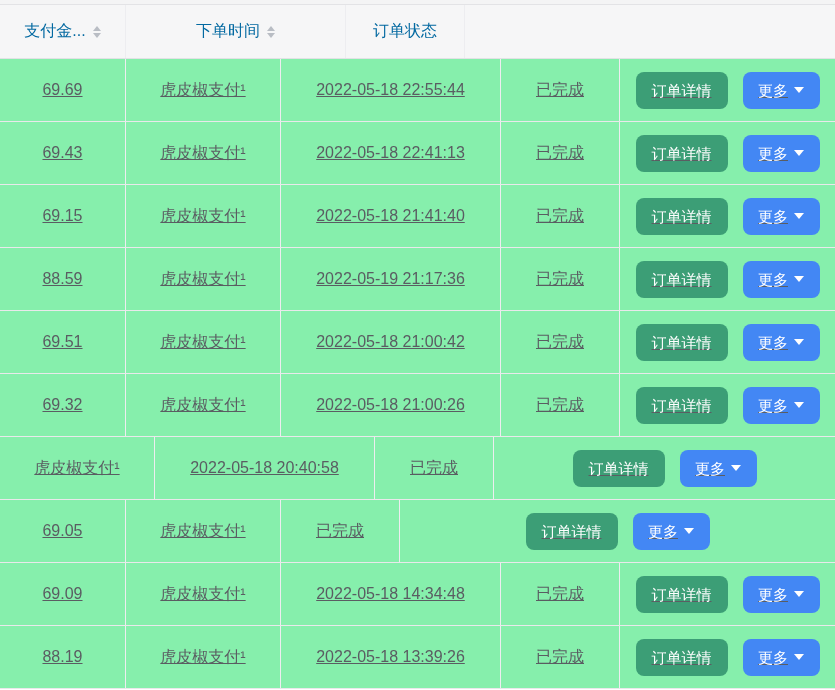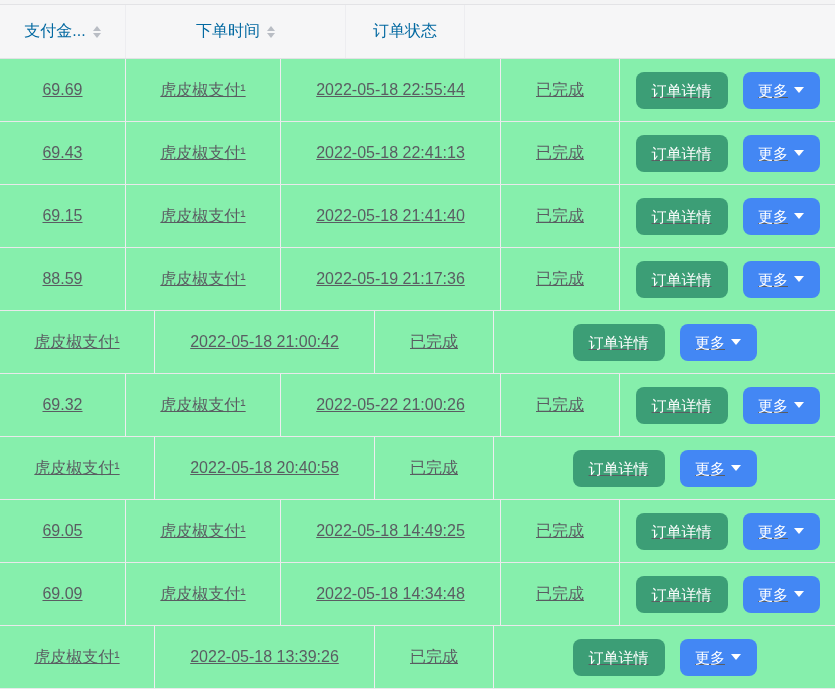--- a/index.html
+++ b/index.html
@@ -197,20 +197,23 @@
         <div class="cell c5 actions">
           <button class="btn green">订单详情</button>
           <button class="btn blue">
             <span>更多</span>
             <i class="caret-down"></i>
           </button>
         </div>
       </div>
 
       <div class="row">
+        <div class="cell c1">
+          <span>69.51</span>
+        </div>
         <div class="cell c2">
           <span>虎皮椒支付¹</span>
         </div>
         <div class="cell c3">
           <span>2022-05-18 21:00:42</span>
         </div>
         <div class="cell c4">
           <span>已完成</span>
         </div>
         <div class="cell c5 actions">
@@ -223,21 +226,21 @@
       </div>
 
       <div class="row">
         <div class="cell c1">
           <span>69.32</span>
         </div>
         <div class="cell c2">
           <span>虎皮椒支付¹</span>
         </div>
         <div class="cell c3">
-          <span>2022-05-22 21:00:26</span>
+          <span>2022-05-18 21:00:26</span>
         </div>
         <div class="cell c4">
           <span>已完成</span>
         </div>
         <div class="cell c5 actions">
           <button class="btn green">订单详情</button>
           <button class="btn blue">
             <span>更多</span>
             <i class="caret-down"></i>
           </button>
@@ -263,23 +266,20 @@
         </div>
       </div>
 
       <div class="row">
         <div class="cell c1">
           <span>69.05</span>
         </div>
         <div class="cell c2">
           <span>虎皮椒支付¹</span>
         </div>
-        <div class="cell c3">
-          <span>2022-05-18 14:49:25</span>
-        </div>
         <div class="cell c4">
           <span>已完成</span>
         </div>
         <div class="cell c5 actions">
           <button class="btn green">订单详情</button>
           <button class="btn blue">
             <span>更多</span>
             <i class="caret-down"></i>
           </button>
         </div>
@@ -301,20 +301,23 @@
         <div class="cell c5 actions">
           <button class="btn green">订单详情</button>
           <button class="btn blue">
             <span>更多</span>
             <i class="caret-down"></i>
           </button>
         </div>
       </div>
 
       <div class="row">
+        <div class="cell c1">
+          <span>88.19</span>
+        </div>
         <div class="cell c2">
           <span>虎皮椒支付¹</span>
         </div>
         <div class="cell c3">
           <span>2022-05-18 13:39:26</span>
         </div>
         <div class="cell c4">
           <span>已完成</span>
         </div>
         <div class="cell c5 actions">

